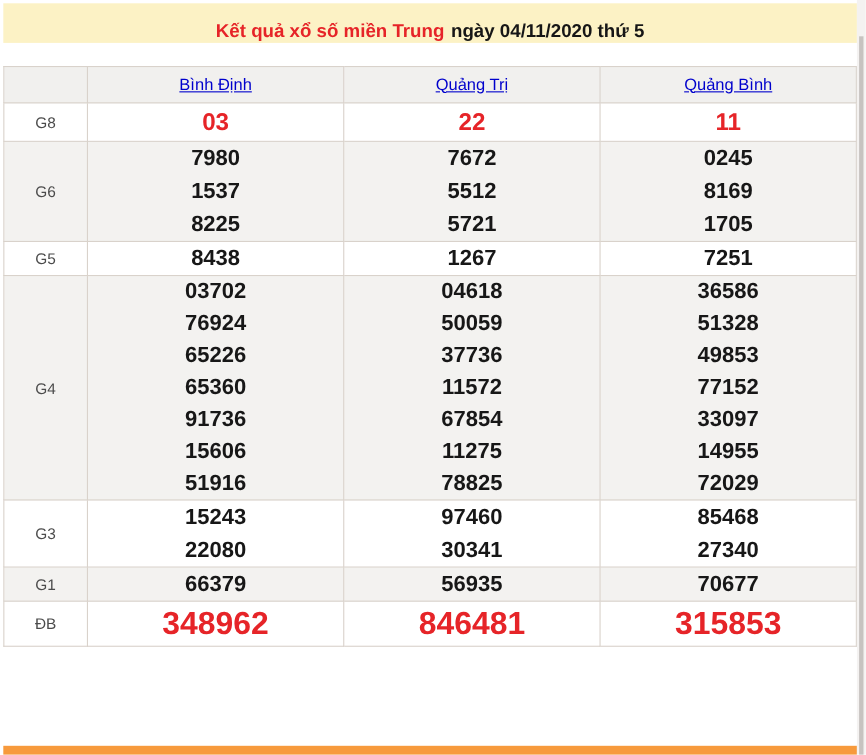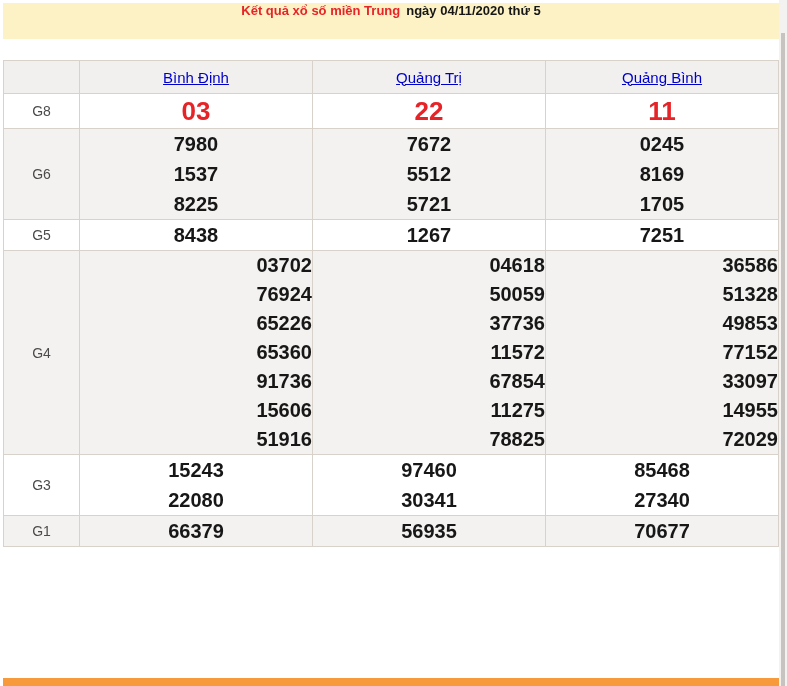--- a/index.html
+++ b/index.html
@@ -21,24 +21,24 @@
     font-family: "Liberation Sans", sans-serif;
     position: relative;
     overflow: hidden;
   }
   .title-bar {
     position: absolute;
     left: 3px; top: 3px;
     width: 776px; height: 36px;
     background: var(--title-bg);
     display: flex;
-    align-items: flex-start;
+    align-items: flex-end;
     justify-content: center;
     gap: 6px;
-    font-size: 13px;
+    font-size: 17px;
     font-weight: bold;
     white-space: nowrap;
   }
   .title-red { color: var(--accent-red); }
   .title-dark { color: #161616; }
 
   table.results {
     position: absolute;
     left: 3px; top: 60px;
     width: 776px;
@@ -71,29 +71,29 @@
   tbody tr:nth-child(even) { background: var(--alt-row-bg); }
   td.nums {
     font-weight: bold;
     font-size: 20px;
     color: var(--num-col);
     line-height: 30px;
     padding: 2px 0;
   }
   td.nums.red-large {
     color: var(--accent-red);
-    font-size: 26px;
+    font-size: 22px;
     line-height: 34px;
   }
   td.nums.red-xlarge {
     color: var(--accent-red);
     font-size: 29px;
     line-height: 40px;
   }
-  td.nums.tight { line-height: 29px; text-align: right; }
+  td.nums.tight { line-height: 29px; }
 
   .bottom-bar {
     position: absolute;
     left: 3px; bottom: 0;
     width: 776px; height: 8px;
     background: var(--orange-bar);
   }
   .scrollbar-track {
     position: absolute;
     right: 0; top: 0; bottom: 0;
@@ -225,20 +225,32 @@
         <td class="nums">
           <div class="num-line">66379</div>
         </td>
         <td class="nums">
           <div class="num-line">56935</div>
         </td>
         <td class="nums">
           <div class="num-line">70677</div>
         </td>
       </tr>
+      <tr>
+        <th class="label">ĐB</th>
+        <td class="nums red-xlarge">
+          <div class="num-line">348962</div>
+        </td>
+        <td class="nums red-xlarge">
+          <div class="num-line">846481</div>
+        </td>
+        <td class="nums red-xlarge">
+          <div class="num-line">315853</div>
+        </td>
+      </tr>
     </tbody>
 </table>
 
 <div class="bottom-bar"></div>
 
 <div class="scrollbar-track">
   <div class="scrollbar-thumb"></div>
 </div>
 
 </body></html>

